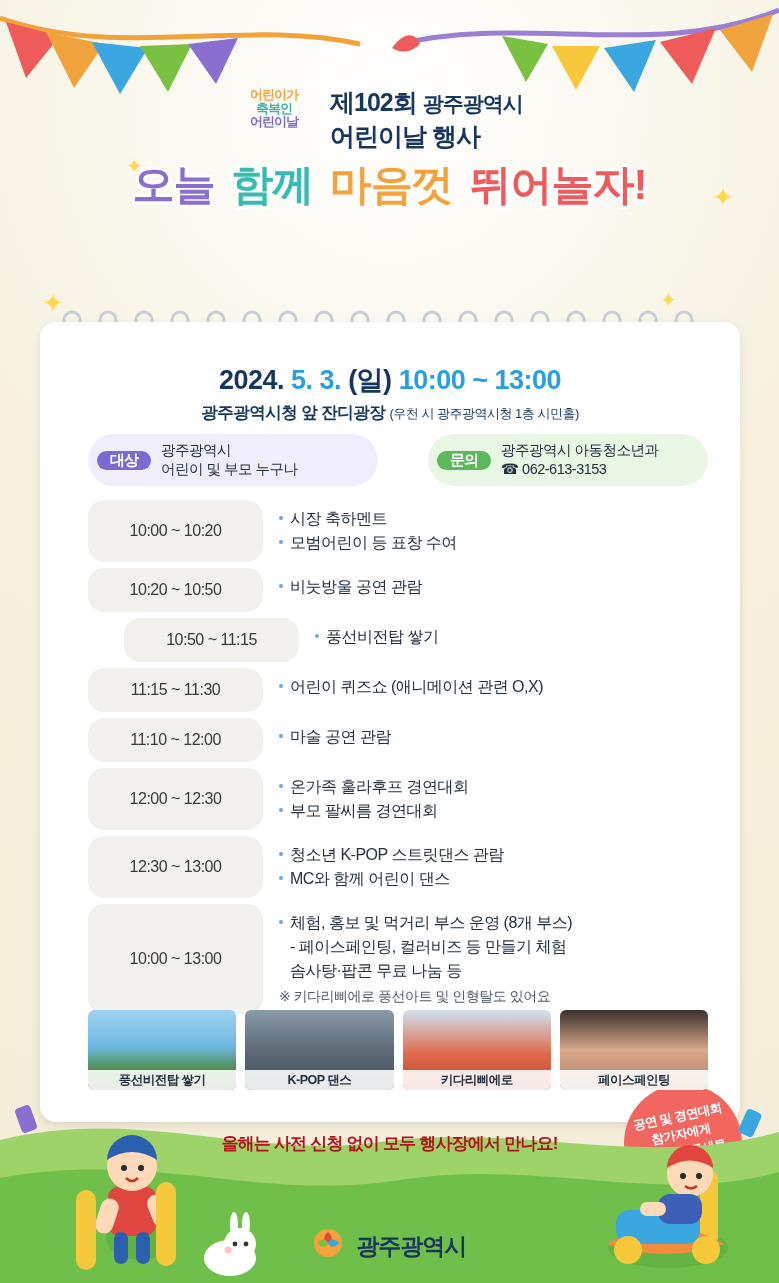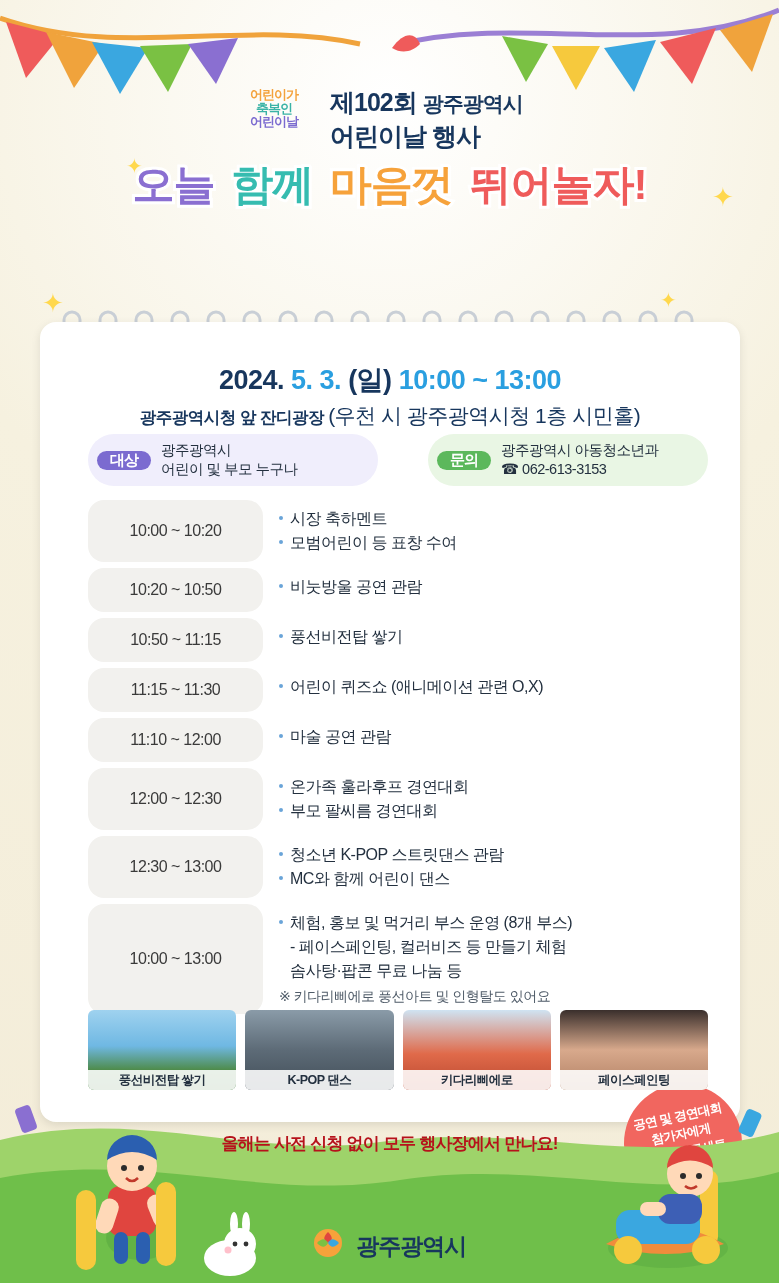--- a/index.html
+++ b/index.html
@@ -56,21 +56,21 @@
   .rings{position:absolute;left:40px;top:310px;width:700px;height:26px;}
   .datetime{
     position:absolute;left:0;top:40px;width:700px;text-align:center;
     font-size:27px;font-weight:bold;color:#17365d;letter-spacing:-.5px;
   }
   .datetime .hl{color:#2a9fe0;}
   .place{
     position:absolute;left:0;top:80px;width:700px;text-align:center;
     font-size:16.5px;font-weight:bold;color:#17365d;letter-spacing:-.5px;
   }
-  .place .sub{font-weight:normal;font-size:21px;}
+  .place .sub{font-weight:normal;font-size:13px;}
   
   .pill{
     position:absolute;height:52px;border-radius:26px;display:flex;align-items:center;
   }
   .pill-left{left:48px;top:112px;width:290px;background:#f0eefc;}
   .pill-right{left:388px;top:112px;width:280px;background:#e9f6e4;}
   .pill .tag{
     width:54px;height:19px;border-radius:16px;color:#fff;font-size:15px;font-weight:bold;
     display:flex;align-items:center;justify-content:center;margin-left:9px;flex:none;letter-spacing:-1px;
   }
@@ -234,21 +234,21 @@
             <div class="li">시장 축하멘트</div>
             <div class="li">모범어린이 등 표창 수여</div>
           </div>
         </div>
         <div class="srow" style="min-height: 44px;">
           <div class="stime">10:20 ~ 10:50</div>
           <div class="sdesc">
             <div class="li">비눗방울 공연 관람</div>
           </div>
         </div>
-        <div class="srow" style="min-height: 44px;">
+        <div class="srow" style="min-height: 44px; margin-left: 36px;">
           <div class="stime">10:50 ~ 11:15</div>
           <div class="sdesc">
             <div class="li">풍선비전탑 쌓기</div>
           </div>
         </div>
         <div class="srow" style="min-height: 44px;">
           <div class="stime">11:15 ~ 11:30</div>
           <div class="sdesc">
             <div class="li">어린이 퀴즈쇼 (애니메이션 관련 O,X)</div>
           </div>

